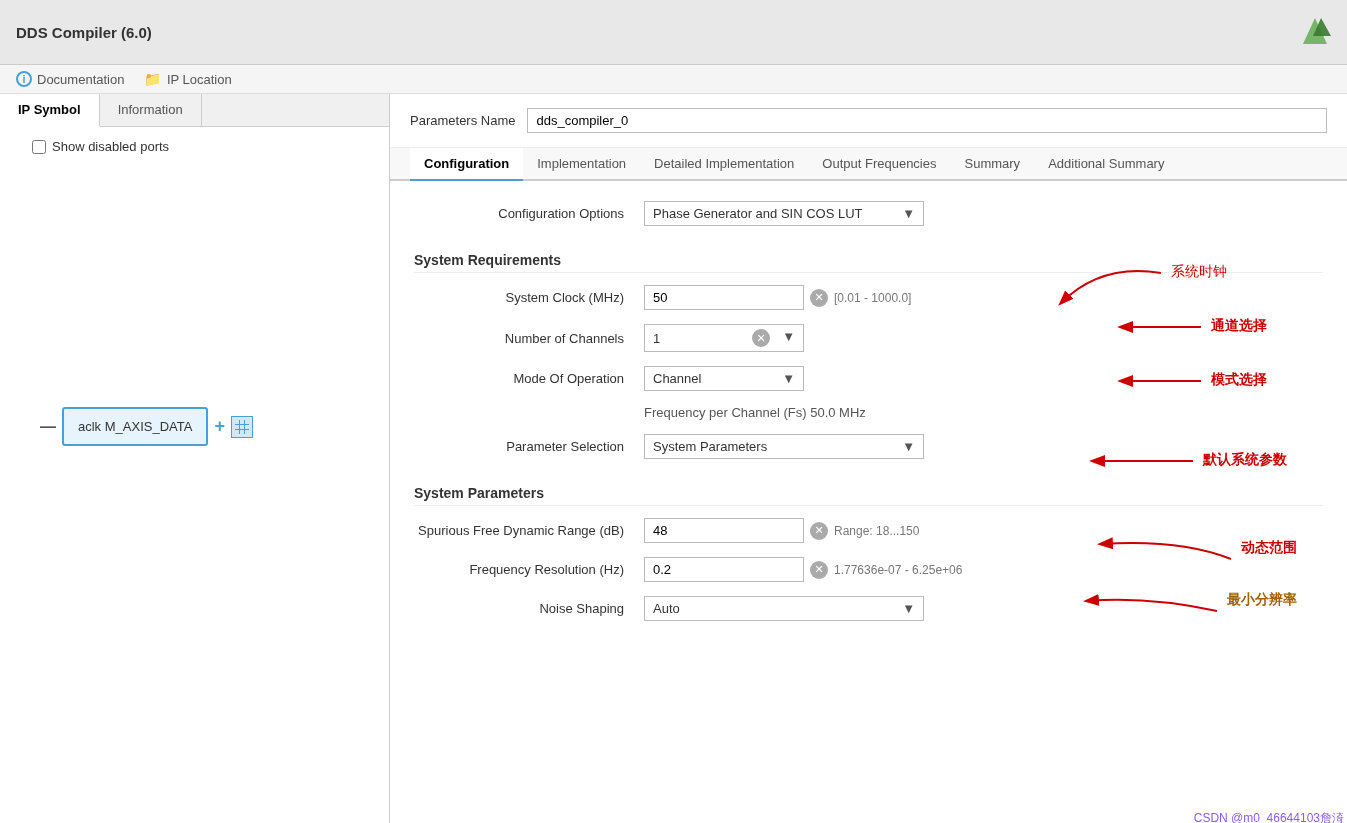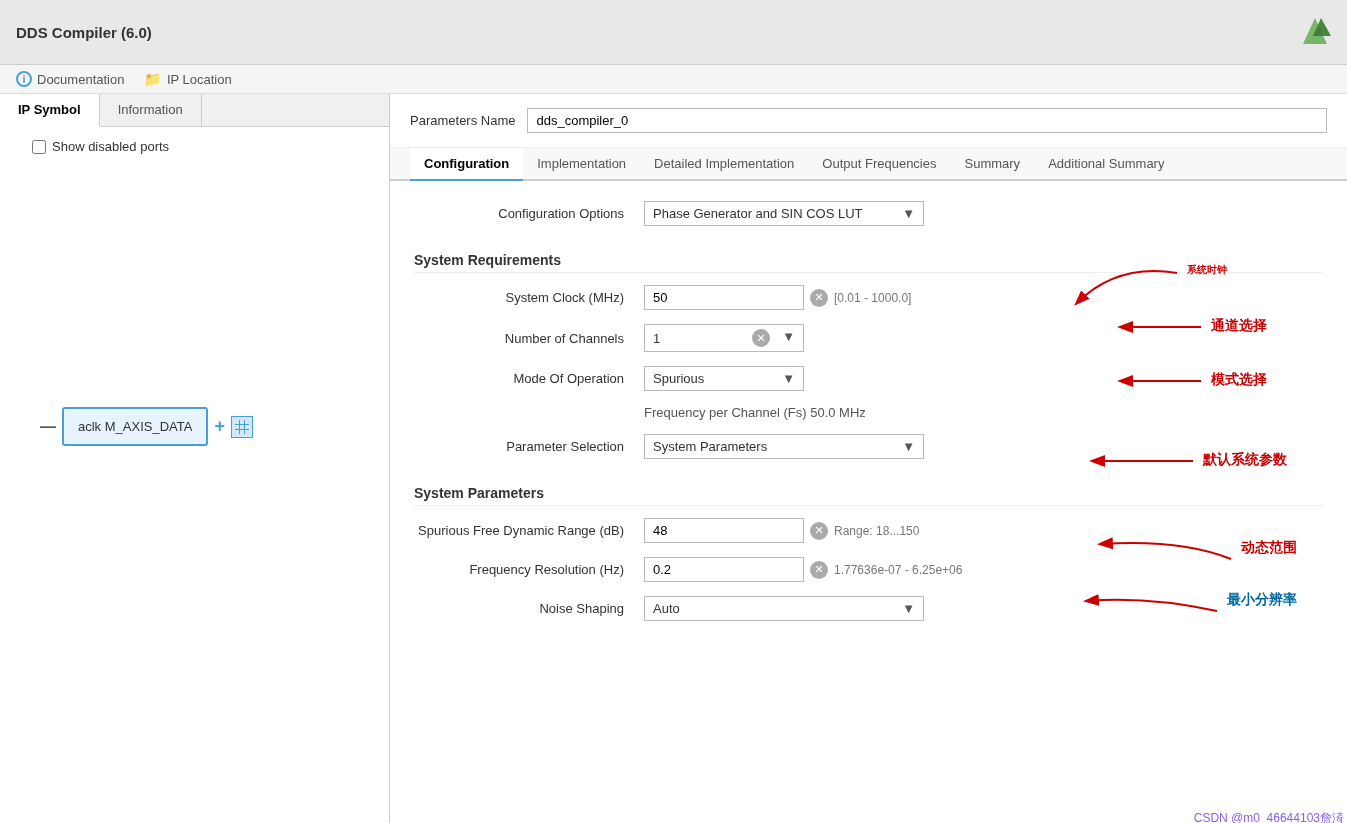--- a/index.html
+++ b/index.html
@@ -377,21 +377,21 @@
               <span class="dropdown-arrow">▼</span>
             </span>
           </div>
         </div>
       </div>
 
       <div class="form-row">
         <span class="form-label">Mode Of Operation</span>
         <div class="form-control">
           <div class="select-box select-box-sm" style="min-width:160px;">
-            <span>Spurious</span>
+            <span>Channel</span>
             <span class="dropdown-arrow">▼</span>
           </div>
         </div>
       </div>
 
       <div class="freq-info">
         <span>Frequency per Channel (Fs)</span>&nbsp;<span>50.0 MHz</span>
       </div>
 
       <div class="form-row">
@@ -428,21 +428,21 @@
         <span class="form-label">Noise Shaping</span>
         <div class="form-control">
           <div class="select-box">
             <span>Auto</span>
             <span class="dropdown-arrow">▼</span>
           </div>
         </div>
       </div>
 
       <div style="position:absolute; top:82px; right:120px; display:flex; align-items:center; pointer-events:none;">
-        <span style="color:#cc0000;font-size:10px;font-weight:bold;">系统时钟</span>
+        <span style="color:#cc0000;font-size:14px;font-weight:normal;">系统时钟</span>
         <svg width="120" height="50" style="overflow:visible;position:absolute;left:-130px;top:10px;">
           <defs>
             <marker id="arrowhead1" markerWidth="8" markerHeight="8" refX="6" refY="3" orient="auto">
               <path d="M0,0 L0,6 L8,3 z" fill="#cc0000"></path>
             </marker>
           </defs>
           <path d="M120,0 Q60,-10 20,30" stroke="#cc0000" stroke-width="2" fill="none" marker-end="url(#arrowhead1)"></path>
         </svg>
       </div>
 
@@ -488,21 +488,21 @@
           <defs>
             <marker id="arrowhead5" markerWidth="8" markerHeight="8" refX="6" refY="3" orient="auto">
               <path d="M0,0 L0,6 L8,3 z" fill="#cc0000"></path>
             </marker>
           </defs>
           <path d="M150,30 Q100,10 20,15" stroke="#cc0000" stroke-width="2" fill="none" marker-end="url(#arrowhead5)"></path>
         </svg>
       </div>
 
       <div style="position:absolute; top:410px; right:50px; display:flex; align-items:center; pointer-events:none;">
-        <span style="color:#0369a1;font-size:14px;font-weight:bold;">最小分辨率</span>
+        <span style="color:#a16207;font-size:14px;font-weight:bold;">最小分辨率</span>
         <svg width="150" height="50" style="overflow:visible;position:absolute;left:-160px;top:-5px;">
           <defs>
             <marker id="arrowhead6" markerWidth="8" markerHeight="8" refX="6" refY="3" orient="auto">
               <path d="M0,0 L0,6 L8,3 z" fill="#cc0000"></path>
             </marker>
           </defs>
           <path d="M150,25 Q80,10 20,15" stroke="#cc0000" stroke-width="2" fill="none" marker-end="url(#arrowhead6)"></path>
         </svg>
       </div>
 

